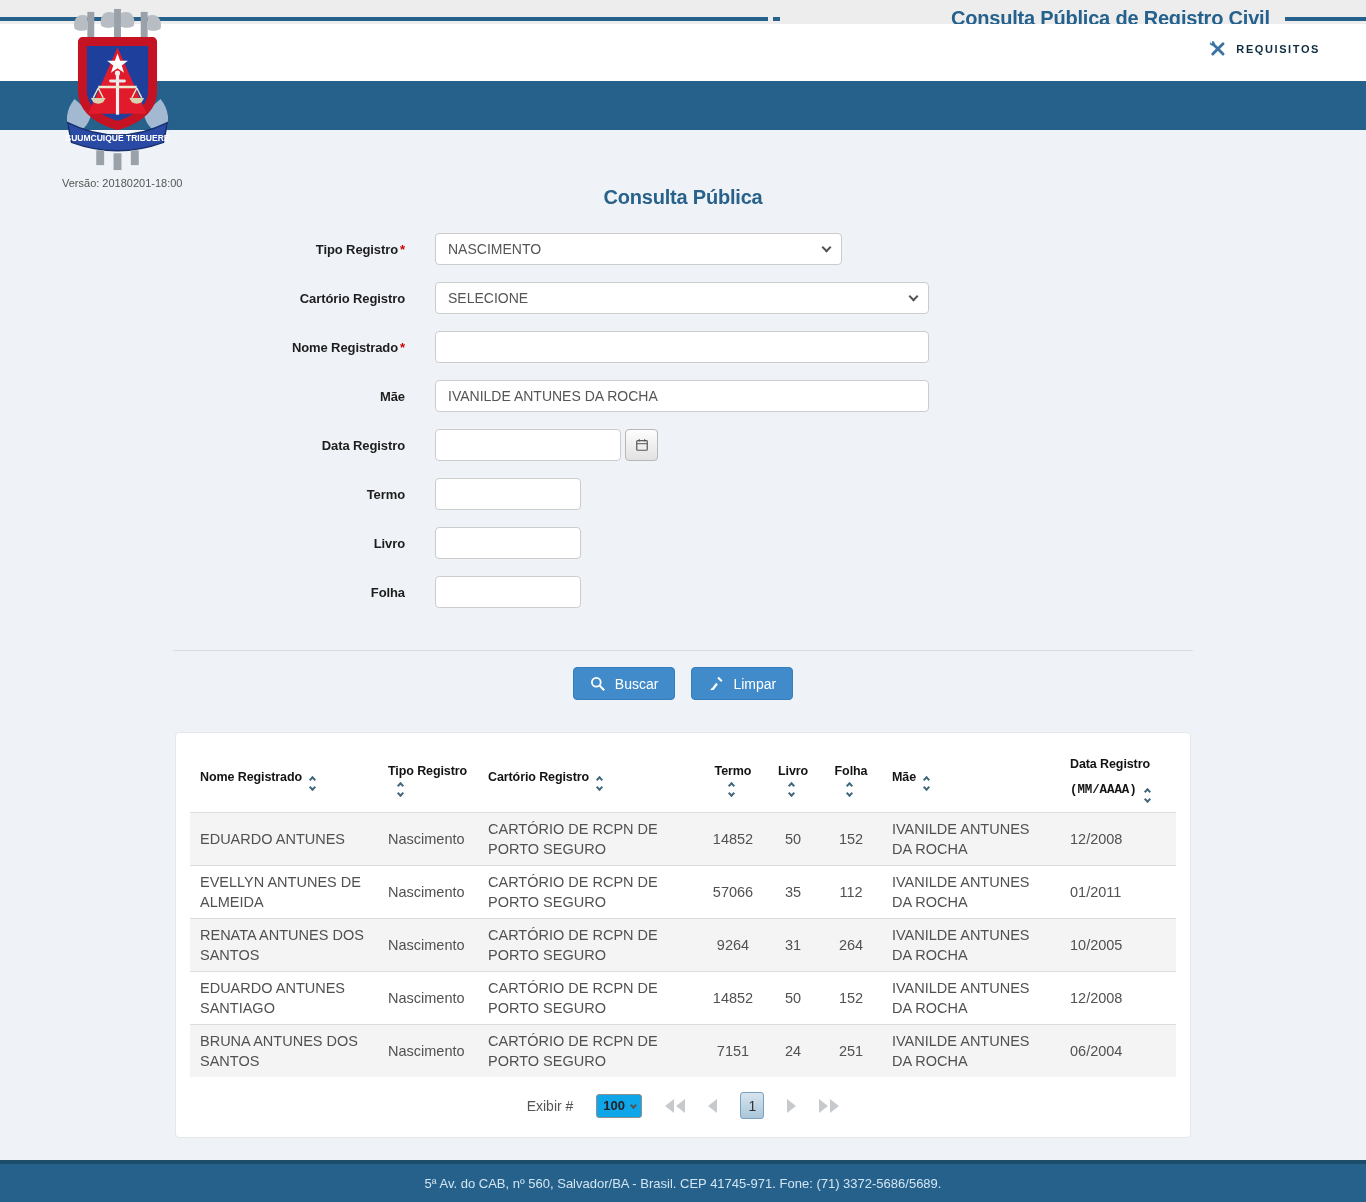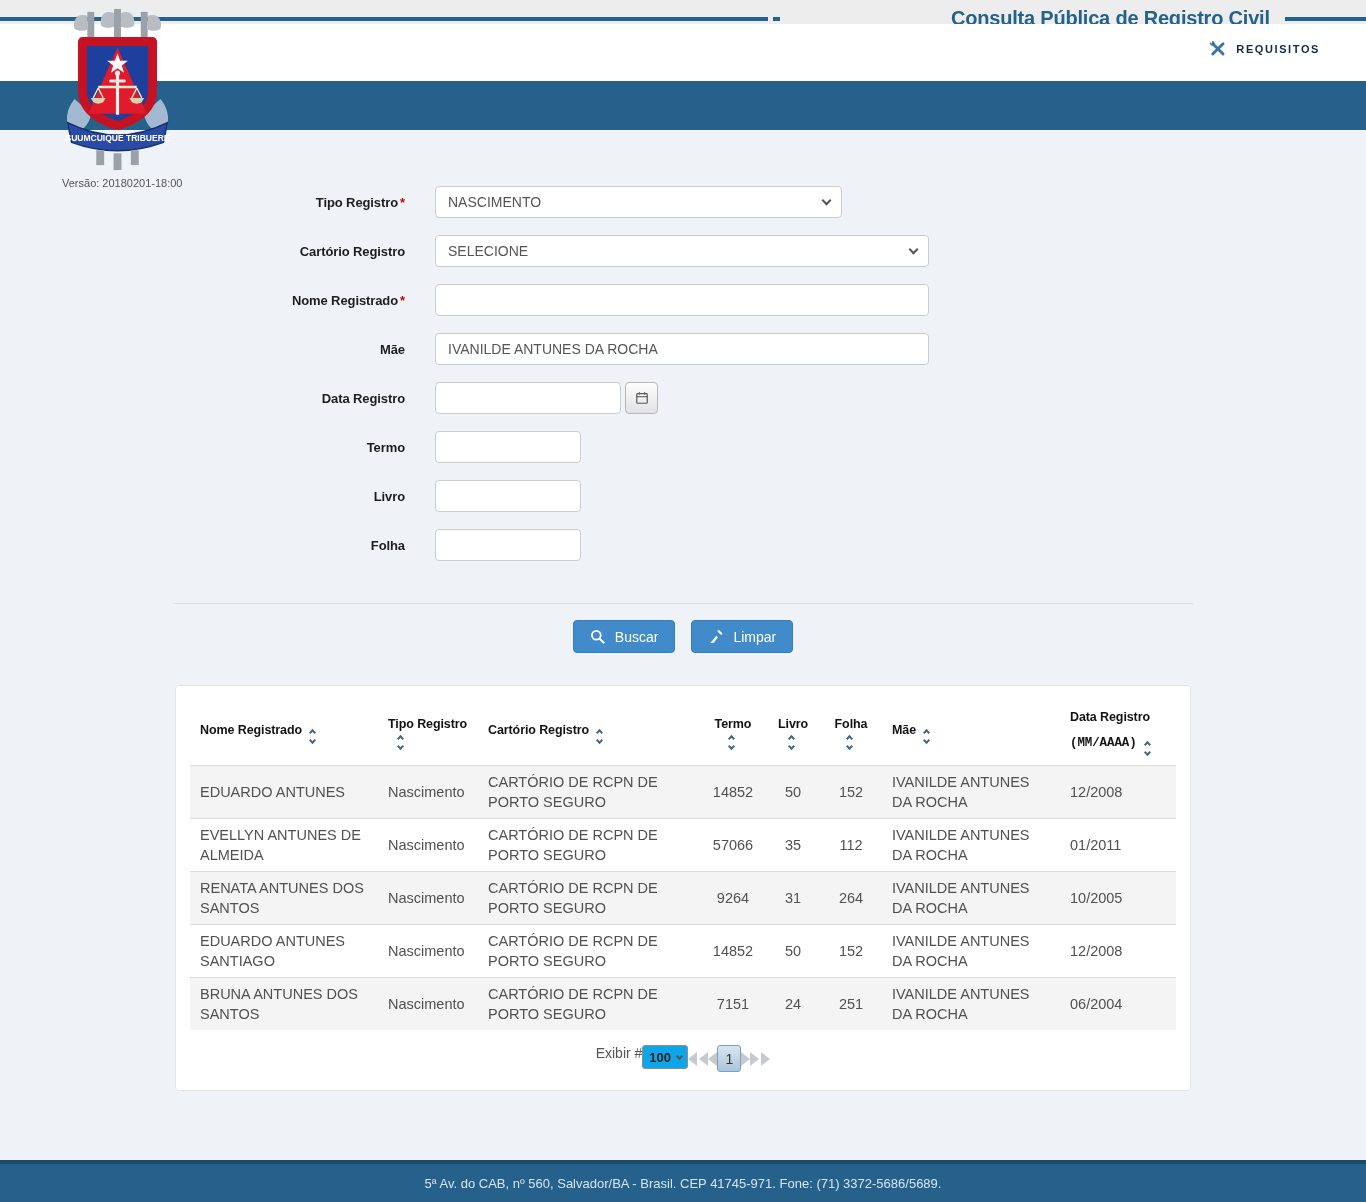--- a/index.html
+++ b/index.html
@@ -59,21 +59,21 @@
   .center { text-align:center; }
   .sort { display:inline-flex; flex-direction:column; gap:3px; margin-left:8px; vertical-align:-1px; }
   .sort i { width:5px; height:5px; display:block; border:0 solid #44697d; }
   .sort .s-up { border-left-width:2px; border-top-width:2px; transform:rotate(45deg); }
   .sort .s-dn { border-right-width:2px; border-bottom-width:2px; transform:rotate(45deg); }
   .sort.blockc { display:flex; margin:5px auto 0; width:9px; }
   .sort.blockl { display:flex; margin:5px 0 0 10px; }
   .th2 { display:block; }
 
   
-  .pager { display:flex; justify-content:center; padding:15px 0 14px; }
+  .pager { display:flex; align-items:center; justify-content:center; gap:23px; padding:15px 0 14px; }
   .exibir-label { font-size:14px; color:#555; }
   .size-wrap { position:relative; }
   .size-select { appearance:none; -webkit-appearance:none; height:24px; width:46px; border:1px solid #8f8f8f; border-radius:3px;
                  background:#0ea5e9; font-size:13px; font-weight:bold; color:#222; padding:0 14px 0 6px; font-family:"Liberation Sans", sans-serif; }
   .size-chev { position:absolute; right:6px; top:9px; width:5px; height:5px; border-right:2px solid #555; border-bottom:2px solid #555; transform:rotate(45deg); pointer-events:none; }
   .pg { display:flex; gap:2px; cursor:pointer; background:none; border:none; padding:0; align-items:center; }
   .tri-l { width:0; height:0; border-top:7px solid transparent; border-bottom:7px solid transparent; border-right:9px solid #c7cacd; }
   .tri-r { width:0; height:0; border-top:7px solid transparent; border-bottom:7px solid transparent; border-left:9px solid #c7cacd; }
   .pg-current { width:24px; height:27px; border:1px solid #7aa0bb; border-radius:3px; background:linear-gradient(#d7e5f0,#a9c6da);
                 color:#333; font-size:14px; display:flex; align-items:center; justify-content:center; cursor:pointer; }
@@ -148,20 +148,21 @@
 
       <rect x="36" y="148" width="8" height="15" fill="#9aa1a8"></rect>
       <rect x="53.5" y="151" width="8" height="17" fill="#9aa1a8"></rect>
       <rect x="71" y="148" width="8" height="15" fill="#9aa1a8"></rect>
     </svg>
   </div>
   <div class="version">Versão: 20180201-18:00</div>
 
   <div class="main">
 
+    <h1 class="page-title">Consulta Pública</h1>
 
     <form>
       <div class="frow">
         <label class="flabel"><span>Tipo Registro</span><span class="req">*</span></label>
         <div class="fld w-select1">
           <select class="ctl">
             <option>NASCIMENTO</option>
           </select>
           <span class="chev"></span>
         </div>

